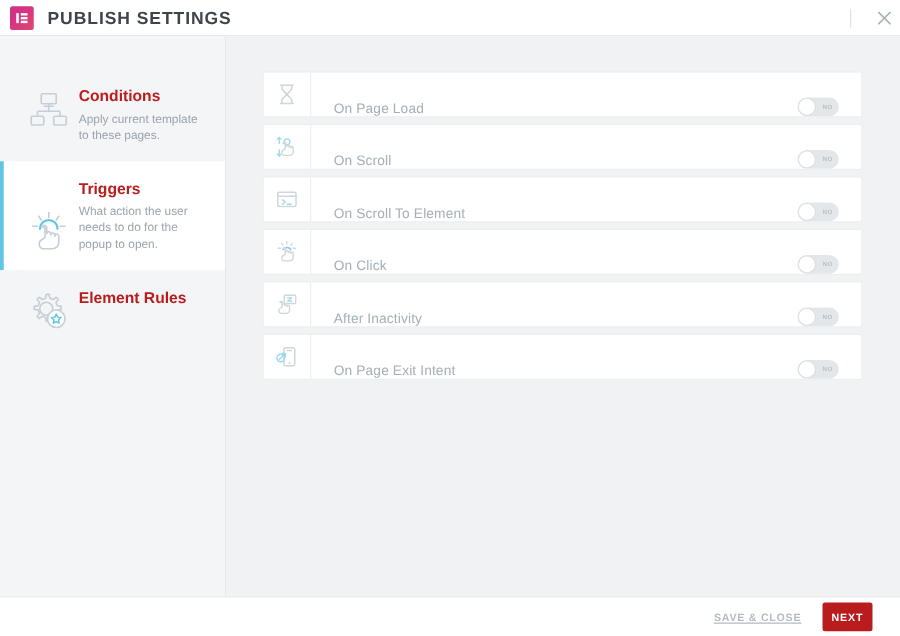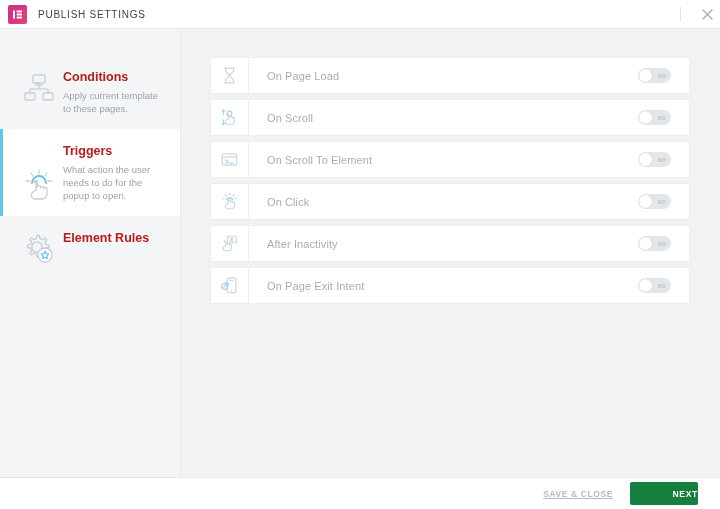--- a/index.html
+++ b/index.html
@@ -36,22 +36,22 @@
     margin-left: 8px;
     border-radius: 2px;
     background: linear-gradient(135deg, #c9337f 0%, #d63384 40%, #e0476f 100%);
     display: flex;
     align-items: center;
     justify-content: center;
   }
   .logo svg { display: block; }
   .header-title {
     margin-left: 11px;
-    font-size: 10px;
-    font-weight: normal;
+    font-size: 14px;
+    font-weight: bold;
     letter-spacing: 0.75px;
     color: #3f444b;
   }
   .header-right {
     position: absolute;
     right: 0; top: 0;
     height: 29px;
     display: flex;
     align-items: center;
   }
@@ -135,21 +135,21 @@
     display: flex;
     flex-direction: column;
     gap: 5px;
   }
   .trigger-row {
     height: 37px;
     background: #ffffff;
     border: 1px solid #eceef0;
     border-radius: 2px;
     display: flex;
-    align-items: center;
+    align-items: flex-end;
     cursor: pointer;
   }
   .trigger-icon {
     width: 38px;
     min-width: 38px;
     height: 100%;
     display: flex;
     align-items: center;
     justify-content: center;
     border-right: 1px solid #eceef0;
@@ -206,32 +206,31 @@
   .save-close {
     font-size: 8.5px;
     font-weight: bold;
     letter-spacing: 0.6px;
     color: #b4bbc2;
     text-decoration: underline;
     margin-right: 17px;
     cursor: pointer;
   }
   .next-btn {
-    width: 68px;
+    width: 40px;
     height: 23px;
-    background: #15803d;
+    background: #b91c1c;
     border: none;
     border-radius: 2px;
     color: #ffffff;
     font-size: 8.5px;
     font-weight: bold;
     letter-spacing: 0.7px;
     font-family: "Liberation Sans", sans-serif;
     cursor: pointer;
-    text-align: right;
   }
 </style>
 </head>
 <body>
 
 <div id="app">
 
   <div class="header">
     <div class="logo">
       <svg width="11" height="11" viewBox="0 0 11 11">

